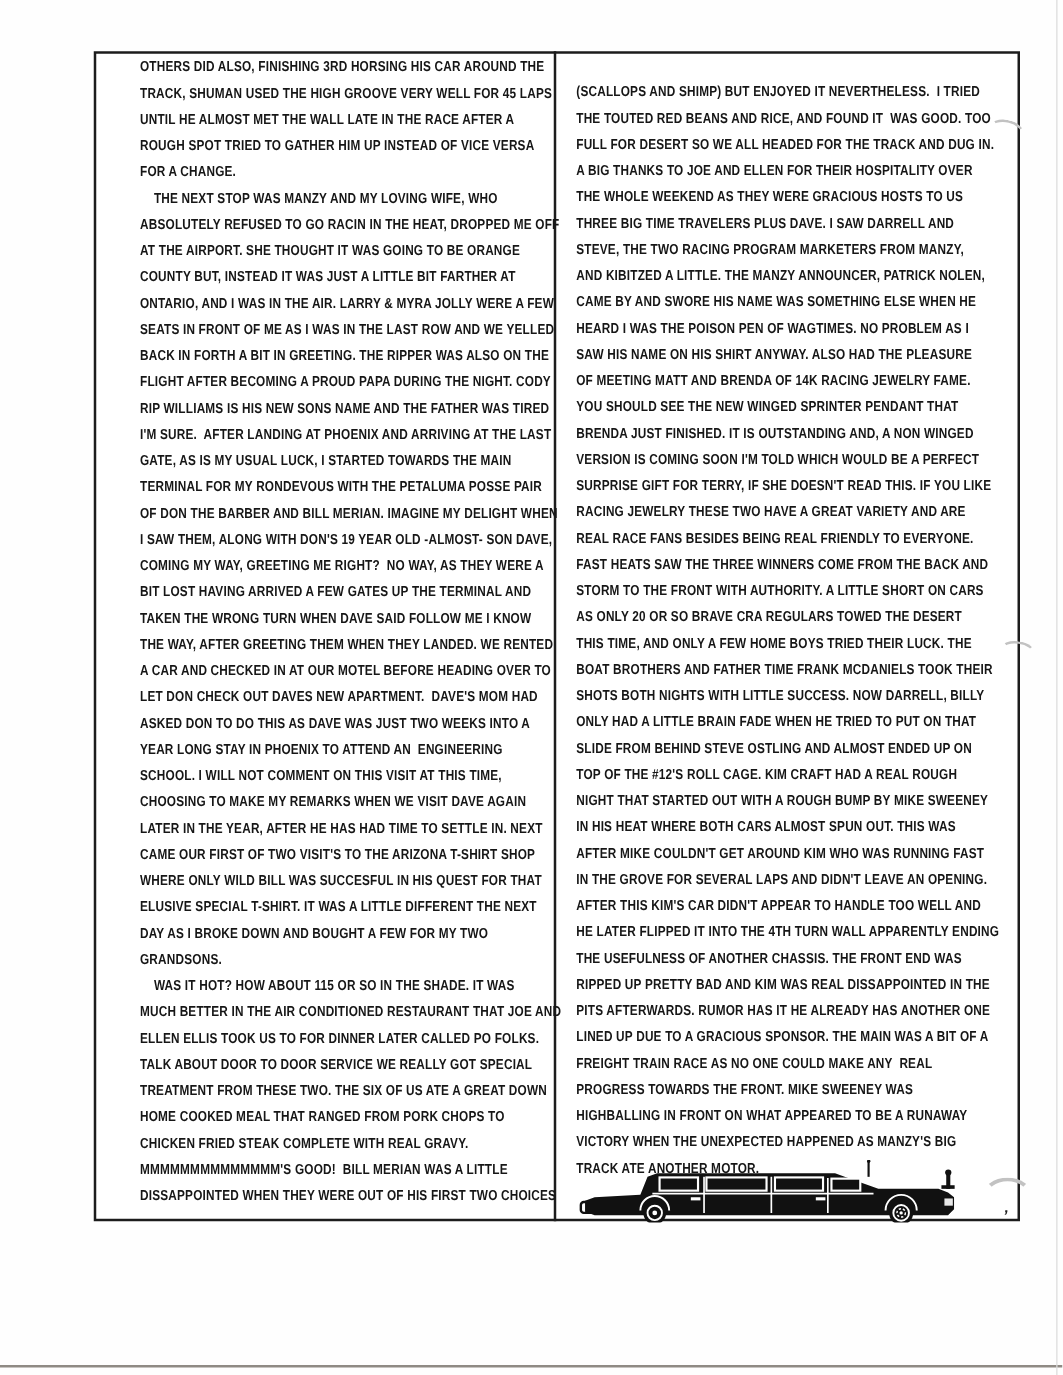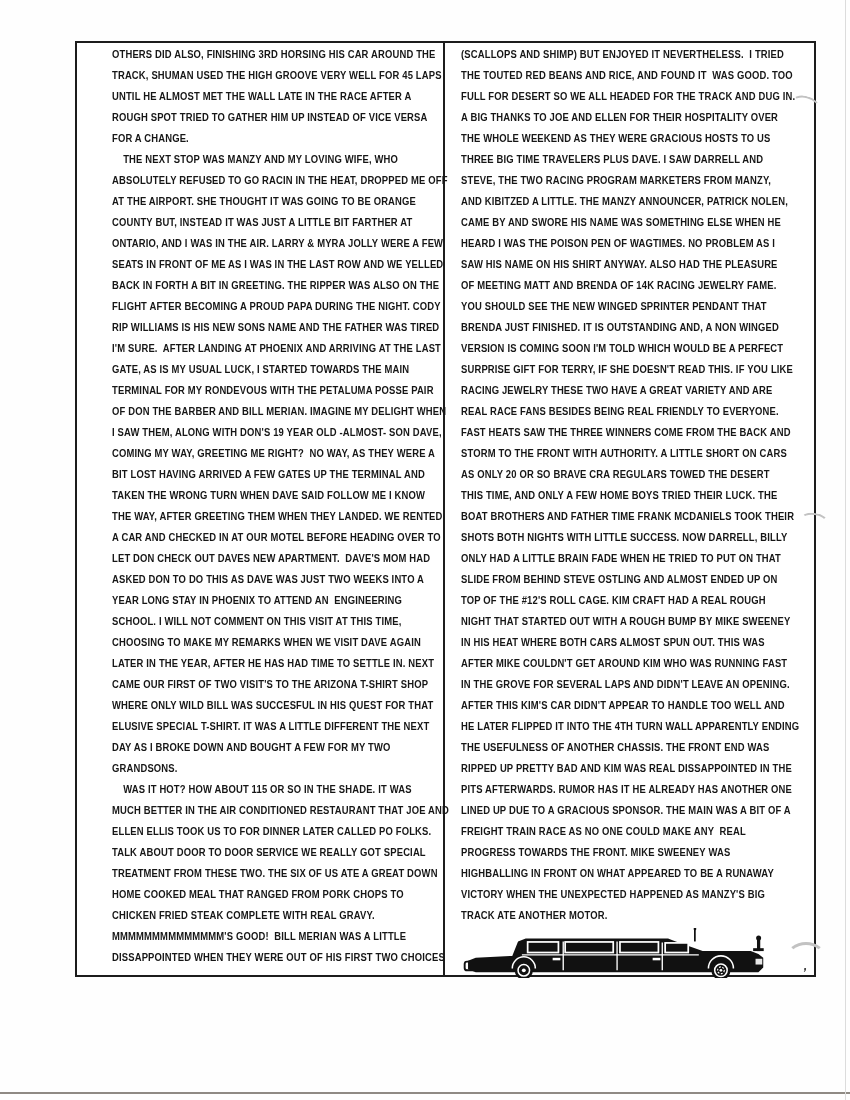--- a/index.html
+++ b/index.html
@@ -15,21 +15,21 @@
     position:absolute;left:443px;top:41px;width:2px;height:936px;background:#1c1c1c;
   }
   .text-col{
     position:absolute;top:44px;color:#161616;
     font-size:11.5px;font-weight:700;letter-spacing:.2px;white-space:pre;
   }
   .text-col .tline{
     height:21px;line-height:21px;transform:scaleX(.82);transform-origin:0 50%;
   }
   #col-left{left:88px;width:345px;margin-left:24px;}
-  #col-right{left:461px;width:350px;}
+  #col-right{left:461px;width:350px;margin-top:20px;}
   .limo{position:absolute;left:458px;top:928px;width:322px;height:50px;}
   .artifact-arc{
     position:absolute;border:2px solid #c2c2c2;border-color:#c2c2c2 transparent transparent transparent;
     border-radius:50%;
   }
   #arc-top{left:790px;top:96px;width:26px;height:16px;transform:rotate(14deg);}
   #arc-mid{left:800px;top:513px;width:24px;height:12px;transform:rotate(8deg);}
   #arc-bottom{left:786px;top:942px;width:34px;height:26px;border-width:3px;}
   .corner-mark{
     position:absolute;left:804px;top:959px;color:#222;font-size:12px;font-weight:700;

